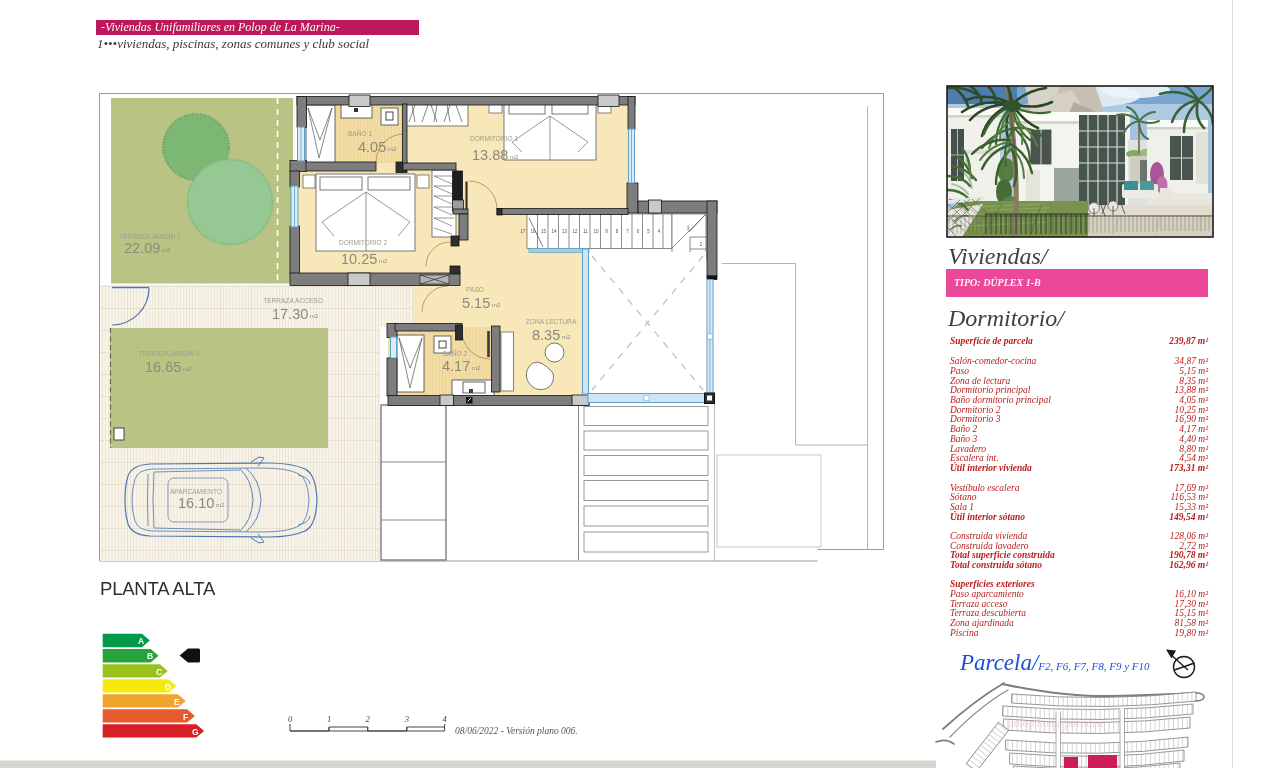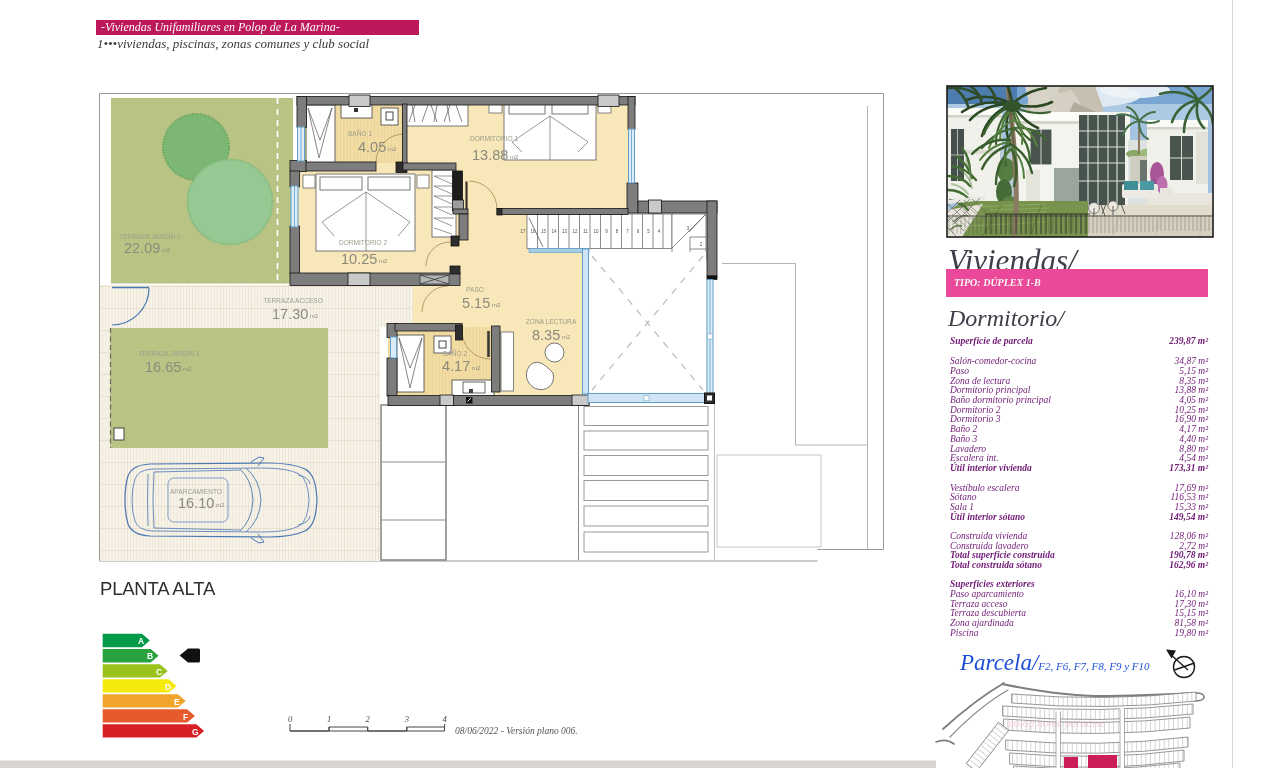--- a/index.html
+++ b/index.html
@@ -639,27 +639,27 @@
 
   <text x="1008" y="727" font-family="Liberation Serif,serif" font-style="italic" font-size="11.5" fill="#eda6bc" opacity="0.5">polop home paradise</text>
 
   <rect x="1064" y="757" width="14" height="11" fill="#cc1d56"></rect>
   <rect x="1088" y="755" width="29" height="13" fill="#cc1d56"></rect>
 </g>
 </svg>
 
 <div class="abs" style="left:100px;top:578px;font-size:18.5px;color:#2e2e2e;letter-spacing:-0.2px;">PLANTA ALTA</div>
 
-<div class="abs ser" style="left:948px;top:243px;font-size:31px;color:#3d4049;">Viviendas/</div>
+<div class="abs ser" style="left:948px;top:243px;font-size:24px;color:#3d4049;">Viviendas/</div>
 
 <div class="abs ser" style="left:946px;top:269px;width:262px;height:28px;background:#ec4899;color:#f8f8f2;font-size:10px;font-weight:bold;line-height:28px;padding-left:8px;box-sizing:border-box;">TIPO: DÚPLEX 1-B</div>
 
 <div class="abs ser" style="left:948px;top:305px;font-size:24px;color:#3d4049;">Dormitorio/</div>
 
-<div class="abs ser" style="left:950px;top:337px;width:258px;color:#701a75;text-align:center;">
+<div class="abs ser" style="left:950px;top:337px;width:258px;color:#b91c1c;text-align:center;">
   <div class="row" style="font-weight:bold">
         <span>Superficie de parcela</span>
         <span>239,87 m²</span>
       </div>
   <div style="height:10.5px"></div>
   <div class="row">
         <span>Salón-comedor-cocina</span>
         <span>34,87 m²</span>
       </div>
   <div class="row">

